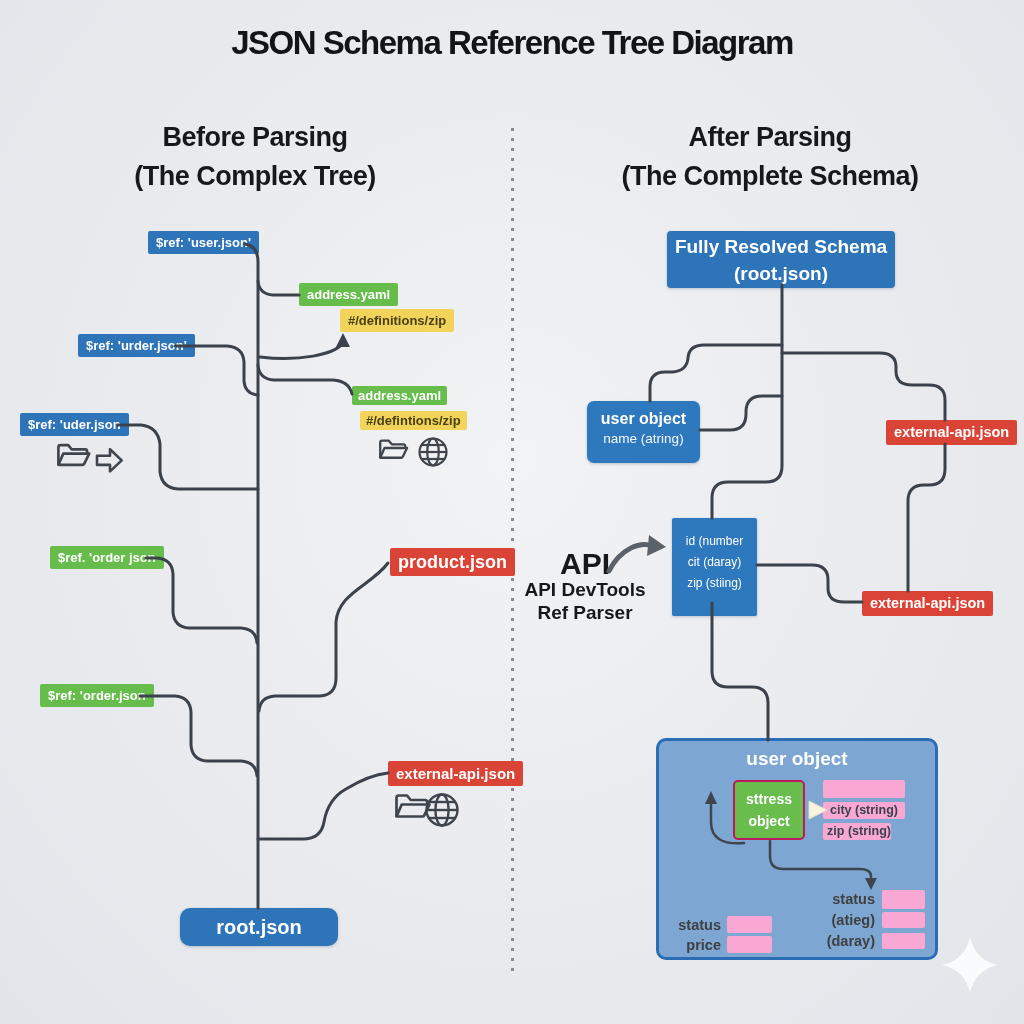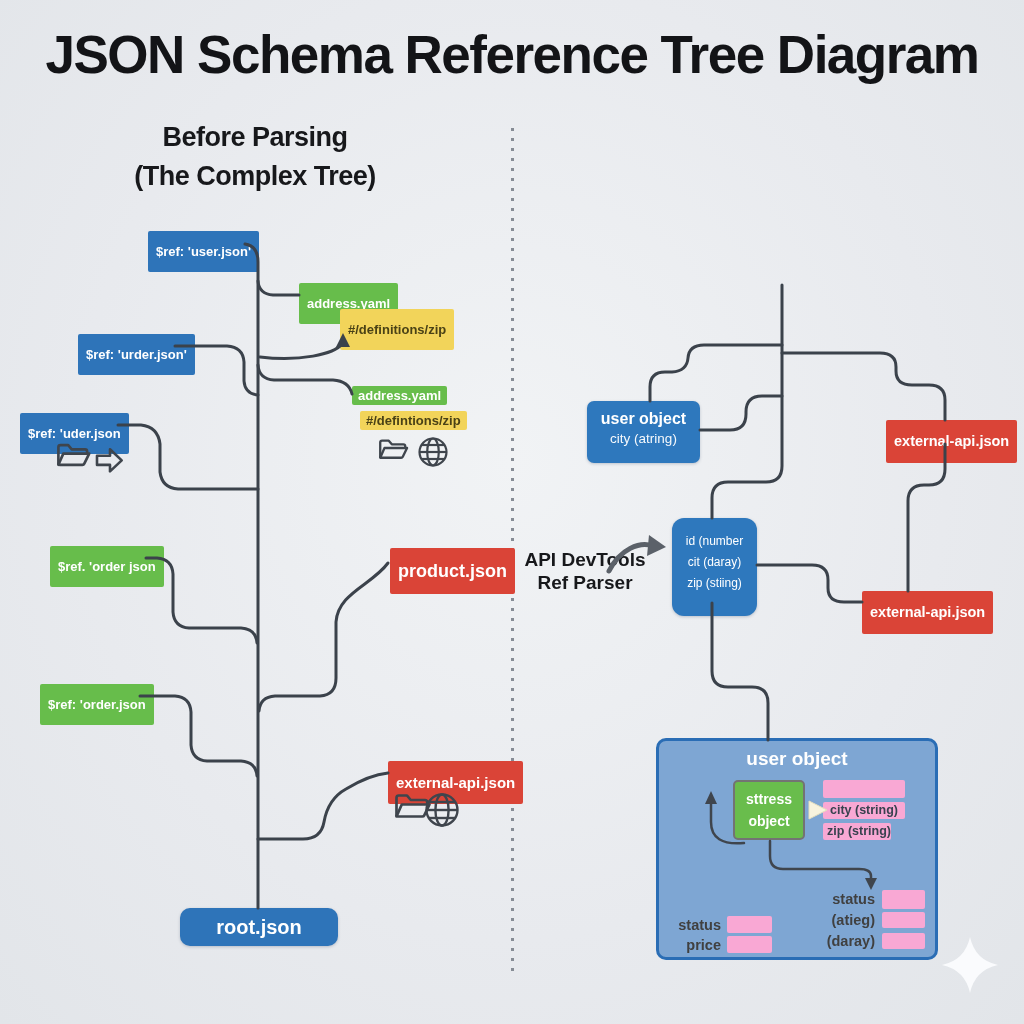--- a/index.html
+++ b/index.html
@@ -1,101 +1,110 @@
 <!DOCTYPE html>
 <html><head>
 <meta charset="utf-8">
 <style>
   html,body{margin:0;padding:0;}
   body{font-family:"Liberation Sans",sans-serif;background:#dfe2e6;}
   #canvas{position:relative;width:1024px;height:1024px;overflow:hidden;
     background:radial-gradient(ellipse at 50% 45%, #f1f3f5 0%, #e8eaee 60%, #e2e5e9 100%);}
   .abs{position:absolute;}
-  #title{left:0;right:0;top:24px;text-align:center;font-size:53px;font-weight:bold;
+  #title{left:0;right:0;top:24px;text-align:center;font-size:33px;font-weight:bold;
     color:#131417;letter-spacing:-1.5px;}
   .col-head{text-align:center;font-weight:bold;font-size:27px;line-height:1.45;
     color:#17181b;letter-spacing:-0.5px;white-space:nowrap;}
   #divider{left:511px;top:128px;width:3px;height:845px;
     background:repeating-linear-gradient(to bottom,#868c95 0 3px,transparent 3px 10px);}
   .tag{position:absolute;color:#fff;font-weight:bold;font-size:13px;line-height:1;
-    padding:14px 8px;border-radius:2px;white-space:nowrap;z-index:3;}
+    padding:5px 8px;border-radius:2px;white-space:nowrap;z-index:3;}
   .tag.blue{background:#2e74b9;}
   .tag.green{background:#67bd4b;}
   .tag.yellow{background:#f2d45a;color:#4a4216;}
   .tag.red{background:#da4437;font-size:15px;}
   .bluebox{position:absolute;background:#2e78bd;color:#fff;border-radius:7px;
     text-align:center;z-index:3;box-shadow:0 1px 3px rgba(40,60,90,.25);}
   #resolved-box{left:667px;top:231px;width:228px;height:54px;border-radius:4px;
     font-size:19px;font-weight:bold;line-height:1.4;padding-top:3px;background:#2e74b9;}
   #user-object-box{left:587px;top:401px;width:113px;height:62px;}
   #user-object-box .t1{font-size:16px;font-weight:bold;margin-top:9px;}
   #user-object-box .t2{font-size:13.5px;margin-top:3px;opacity:.95;}
-  #id-box{left:672px;top:518px;width:85px;height:85px;border-radius:12px;
+  #id-box{left:672px;top:518px;width:85px;height:85px;border-radius:2px;
     font-size:12px;line-height:1.75;padding-top:13px;}
   #api-label{left:495px;top:549px;width:180px;text-align:center;color:#17181b;z-index:3;}
   #api-label .l1{font-size:30px;font-weight:bold;line-height:1;}
   #api-label .l2,#api-label .l3{font-size:19px;font-weight:bold;line-height:1.2;}
   #big-box{left:656px;top:738px;width:282px;height:222px;background:#7ea6d3;
     border:3px solid #2a6db5;border-radius:10px;z-index:2;box-sizing:border-box;}
   #big-box .bb-title{position:absolute;left:0;right:0;top:7px;text-align:center;
     color:#fff;font-weight:bold;font-size:19px;}
   #green-inner{position:absolute;left:74px;top:39px;width:72px;height:60px;
-    background:#69bd4c;border:2px solid #737373;border-radius:5px;color:#fff;
+    background:#69bd4c;border:2px solid #be185d;border-radius:5px;color:#fff;
     font-weight:bold;font-size:14px;text-align:center;line-height:1.6;padding-top:6px;
     box-sizing:border-box;}
   .field{position:absolute;background:#f9a8d4;border-radius:2px;text-align:center;
     font-size:12.5px;color:#39424f;font-weight:bold;line-height:1.4;}
   .bb-label{position:absolute;color:#404040;font-weight:bold;font-size:14.5px;
     text-align:right;white-space:nowrap;}
   #lines{position:absolute;left:0;top:0;z-index:5;pointer-events:none;}
 </style>
 </head>
 <body>
 
 <div id="canvas">
 
   <div id="title" class="abs">JSON Schema Reference Tree Diagram</div>
 
   <div class="abs col-head" style="left:85px;top:118px;width:340px;">
     <div>Before Parsing</div>
     <div>(The Complex Tree)</div>
   </div>
 
+  <div class="abs col-head" style="left:590px;top:118px;width:360px;">
+    <div>After Parsing</div>
+    <div>(The Complete Schema)</div>
+  </div>
 
   <div id="divider" class="abs"></div>
 
   <div class="tag blue" style="left:148px;top:231px;">$ref: 'user.json'</div>
   <div class="tag green" style="left:299px;top:283px;">address.yaml</div>
   <div class="tag yellow" style="left:340px;top:309px;">#/definitions/zip</div>
   <div class="tag blue" style="left:78px;top:334px;">$ref: 'urder.json'</div>
   <div class="tag blue" style="left:20px;top:413px;">$ref: 'uder.json</div>
   <div class="tag green" style="left:352px;top:386px;padding:3px 6px;">address.yaml</div>
   <div class="tag yellow" style="left:360px;top:411px;padding:3px 6px;">#/defintions/zip</div>
   <div class="tag green" style="left:50px;top:546px;">$ref. 'order json</div>
   <div class="tag red" style="left:390px;top:548px;font-size:18px;">product.json</div>
   <div class="tag green" style="left:40px;top:684px;">$ref: 'order.json</div>
   <div class="tag red" style="left:388px;top:761px;">external-api.json</div>
   <div class="bluebox" style="left:180px;top:908px;width:158px;height:38px;border-radius:10px;font-size:20px;font-weight:bold;line-height:38px;background:#2e74b9;">root.json</div>
 
+  <div id="resolved-box" class="bluebox">
+    <div>Fully Resolved Schema</div>
+    <div>(root.json)</div>
+  </div>
 
   <div id="user-object-box" class="bluebox">
     <div class="t1">user object</div>
-    <div class="t2">city (atring)</div>
+    <div class="t2">name (atring)</div>
   </div>
 
   <div class="tag red" style="left:886px;top:420px;font-size:14.5px;">external-api.json</div>
   <div class="tag red" style="left:862px;top:591px;font-size:14.5px;">external-api.json</div>
 
   <div id="id-box" class="bluebox">
     <div>id (number</div>
     <div>cit (daray)</div>
     <div>zip (stiing)</div>
   </div>
 
   <div id="api-label" class="abs">
+    <div class="l1">API</div>
     <div class="l2">API DevTools</div>
     <div class="l3">Ref Parser</div>
   </div>
 
   <div id="big-box" class="abs">
     <div class="bb-title">user object</div>
     <div id="green-inner">
       <div>sttress</div>
       <div>object</div>
     </div>

